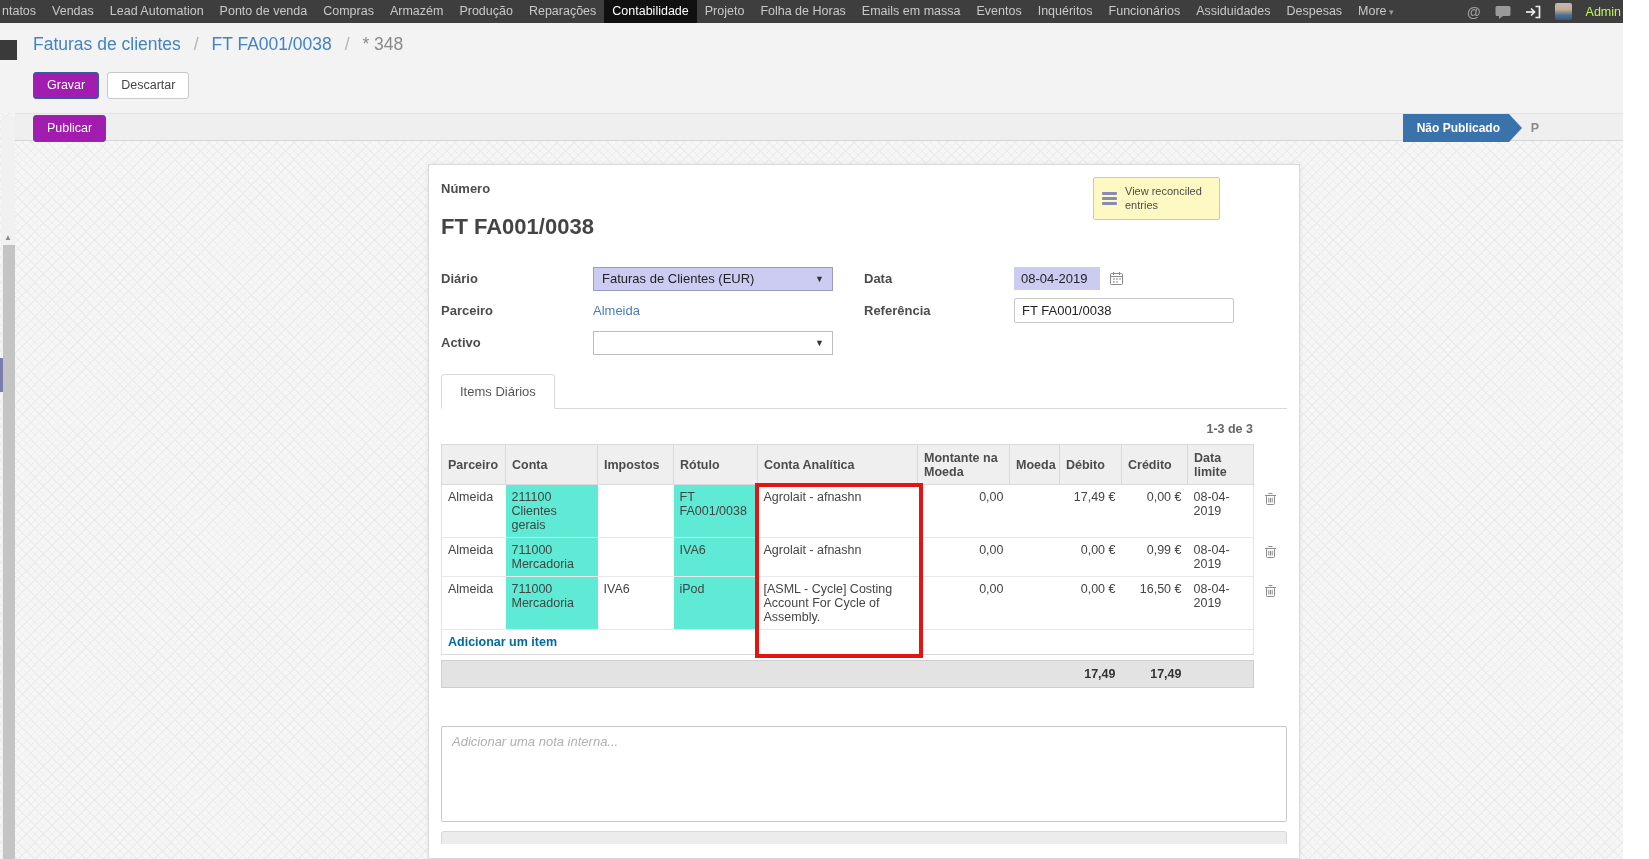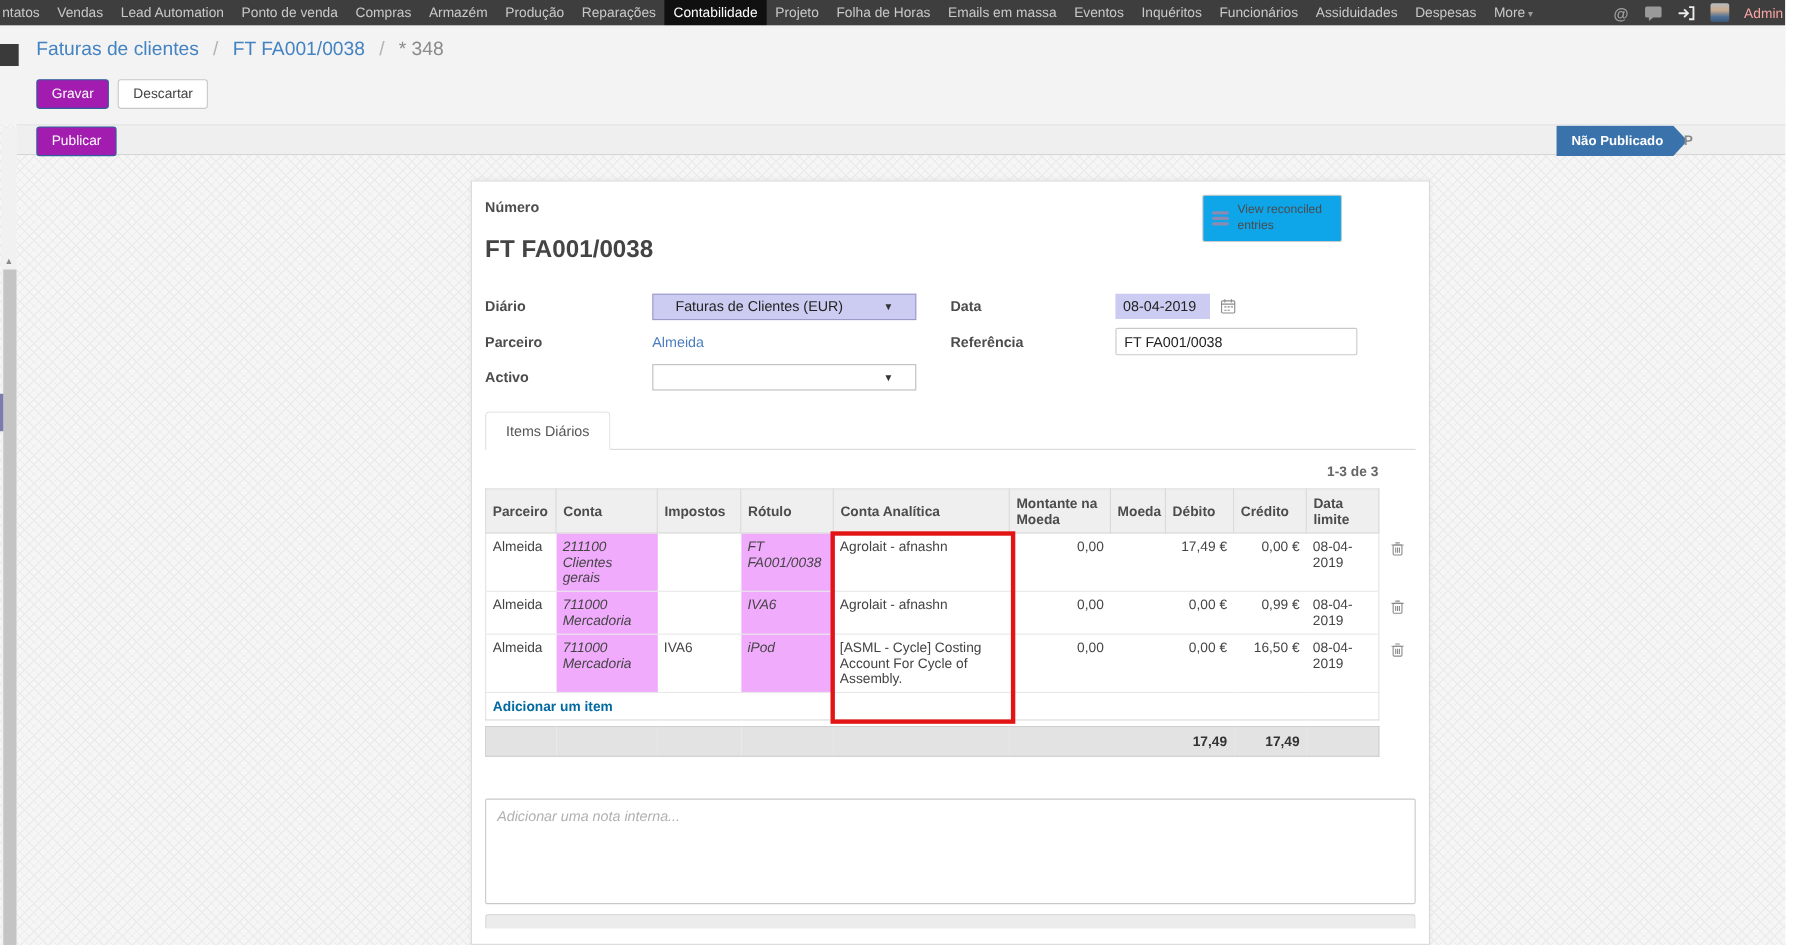--- a/index.html
+++ b/index.html
@@ -15,80 +15,80 @@
   .topnav{position:absolute;left:0;top:0;width:100%;height:23px;background:#3e3e3e;display:flex;align-items:center;overflow:hidden;z-index:30;}
   .nav-items{display:flex;align-items:center;height:100%;}
   .nav-item{color:#c9c9c9;font-size:12.5px;padding:0 8px;line-height:23px;white-space:nowrap;cursor:pointer;height:100%;}
   .nav-item:first-child{padding-left:2px;}
   .nav-item.active{background:#101010;color:#fff;}
   .nav-item .caret{font-size:9px;color:#9a9a9a;}
   .nav-right{margin-left:auto;display:flex;align-items:center;gap:14px;height:100%;padding-right:2px;}
   .nav-ico{display:flex;align-items:center;cursor:pointer;}
   .at-glyph{color:#9f9f9f;font-size:14px;font-weight:bold;}
   .avatar{width:17px;height:17px;border-radius:2px;background:linear-gradient(180deg,#b9bcbf 0%,#c9ab8e 38%,#4e6f96 72%,#3b5878 100%);}
-  .user-name{color:#fca5a5;font-size:12.5px;white-space:nowrap;}
+  .user-name{color:#bef264;font-size:12.5px;white-space:nowrap;}
   
   .header-band{position:absolute;left:0;top:23px;width:100%;height:90px;background:#f3f3f3;z-index:5;}
   .breadcrumb{position:absolute;left:33px;top:11px;font-size:17.5px;white-space:nowrap;}
   .bc-link{color:#4383c2;cursor:pointer;}
   .bc-sep{color:#b3b3b3;margin:0 8px;}
   .bc-cur{color:#8a8a8a;}
   .btn-row{position:absolute;left:33px;top:49px;display:flex;gap:8px;}
   .btn{font-size:12.5px;padding:5px 13px;border-radius:3px;border:1px solid;cursor:pointer;line-height:1.2;}
   .btn-primary{background:#a21caf;border-color:#2e619c;color:#fff;}
   .btn-default{background:#fff;border-color:#c8c8c8;color:#444;}
   
   .publish-band{position:absolute;left:15px;right:0;top:113px;height:28px;background:#efefef;border-top:1px solid #e3e3e3;border-bottom:1px solid #d6d6d6;z-index:6;}
   .publish-btn{position:absolute;left:18px;top:1px;}
-  .ribbon{position:absolute;right:89px;top:0;height:28px;line-height:28px;padding:0 22px 16px 14px;background:#3a72ab;color:#fff;font-weight:bold;font-size:12px;
+  .ribbon{position:absolute;right:101px;top:0;height:28px;line-height:28px;padding:0 22px 16px 14px;background:#3a72ab;color:#fff;font-weight:bold;font-size:12px;
           clip-path:polygon(0 0,calc(100% - 13px) 0,100% 50%,calc(100% - 13px) 100%,0 100%);cursor:pointer;}
   .status-next{position:absolute;right:84px;top:0;line-height:28px;color:#8a8a8a;font-weight:bold;font-size:12.5px;cursor:pointer;}
   
   .vtrack{position:absolute;left:1px;top:116px;width:14px;height:743px;background:#f1f1f1;z-index:7;}
   .varrow{position:absolute;left:3px;top:117px;font-size:8px;color:#8a8a8a;}
   .vthumb{position:absolute;left:2px;top:129px;width:12px;height:724px;background:#c4c4c4;}
   .dark-square{position:absolute;left:0;top:40px;width:17px;height:20px;background:#3a3a3a;z-index:8;}
   .purple-sliver{position:absolute;left:0;top:358px;width:3px;height:34px;background:#7c7bad;z-index:8;}
   
   .sheet{position:absolute;left:428px;top:164px;width:872px;height:695px;background:#fff;border:1px solid #d9d9d9;
          box-shadow:0 0 5px rgba(0,0,0,.07);padding:16px 12px 0;overflow:hidden;z-index:10;}
   .num-label{font-size:13px;font-weight:bold;color:#4c4c4c;margin-bottom:18px;}
   .sheet-title{font-size:22px;font-weight:bold;color:#444;margin-bottom:26px;}
-  .reconcile-btn{position:absolute;left:664px;top:12px;width:127px;background:#0ea5e9;border:1px solid #c8c8c8;border-radius:2px;
+  .reconcile-btn{position:absolute;left:664px;top:12px;width:127px;background:#fef9c3;border:1px solid #c8c8c8;border-radius:2px;
                  display:flex;align-items:center;gap:8px;padding:6px 8px;cursor:pointer;}
   .bars{display:flex;flex-direction:column;gap:2px;}
   .bar{width:15px;height:3px;background:#8a8ab2;border-radius:1px;}
   .reconcile-txt{font-size:11px;color:#4c4c4c;line-height:1.3;}
   
   .form-grid{display:flex;margin-bottom:12px;}
   .fcol{width:50%;}
   .frow{display:flex;align-items:center;margin-bottom:7px;min-height:25px;}
   .flabel{width:152px;font-weight:bold;font-size:13px;color:#4c4c4c;flex:none;}
   .fake-select{width:240px;height:24px;border:1px solid #9b9bc8;background:#ccccf2;display:flex;align-items:center;
-               padding:0 20px;font-size:13px;color:#222;cursor:pointer;}
+               padding:0 8px;font-size:13px;color:#222;cursor:pointer;}
   .fake-select .sel-caret{margin-left:auto;font-size:9px;color:#333;}
   .fake-select.empty{background:#fff;border-color:#bdbdbd;}
   .date-box{width:86px;height:23px;background:#ccccf2;display:flex;align-items:center;padding:0 7px;font-size:13px;color:#222;cursor:text;}
   .cal-ico{margin-left:9px;display:flex;align-items:center;cursor:pointer;}
   .text-input{width:220px;height:25px;border:1px solid #c9c9c9;border-radius:2px;padding:0 7px;font-size:13px;color:#222;font-family:inherit;}
   .plink{color:#4a7dbe;font-size:13px;cursor:pointer;}
   
   .tabbar{border-bottom:1px solid #d9d9d9;margin-top:2px;}
   .tab{display:inline-block;border:1px solid #d9d9d9;border-bottom:1px solid #fff;margin-bottom:-1px;border-radius:4px 4px 0 0;
        padding:9px 18px;font-size:13px;color:#555;background:#fff;cursor:pointer;}
   .pager{width:812px;text-align:right;font-size:12.5px;color:#666;margin:13px 0 8px;font-weight:bold;}
   
   table.jitems{border-collapse:collapse;table-layout:fixed;width:846px;font-size:12.5px;color:#444;}
   .jitems th{background:#efefef;border:1px solid #d9d9d9;font-weight:bold;color:#4c4c4c;text-align:left;padding:5px 6px;vertical-align:middle;height:40px;}
   .jitems th.col-trash{background:transparent;border:none;}
   .jitems td{padding:5px 6px;vertical-align:top;border-top:1px solid #e8e8e8;cursor:pointer;}
   .jitems tbody td:first-child{border-left:1px solid #e3e3e3;}
   .jitems td.c-data_limite{border-right:1px solid #e3e3e3;}
   .jitems td.col-trash{border:none;background:transparent;text-align:center;padding-top:7px;cursor:pointer;}
-  .lav{background:#f0abfc;font-style:italic;}
+  .lav{background:#5eead4;}
   .num{text-align:right;margin-top:41px;}
   .add-cell{border-left:1px solid #e3e3e3;border-right:1px solid #e3e3e3;border-top:1px solid #e8e8e8;border-bottom:1px solid #d9d9d9;padding:7px 6px;}
   .add-link{color:#0369a1;font-weight:bold;font-size:12.5px;cursor:pointer;}
   tr.spacer td{border:none !important;height:6px;padding:0;background:transparent;cursor:default;}
   tr.totals td{background:#e3e3e3;border-top:1px solid #cfcfcf;border-bottom:1px solid #cfcfcf;font-weight:bold;color:#333;padding:6px;cursor:default;}
   tr.totals td:first-child{border-left:1px solid #cfcfcf;}
   tr.totals td.c-data_limite{border-right:1px solid #cfcfcf;}
   tr.totals td.col-trash{background:transparent;border:none;}
   
   .note{display:block;margin-top:38px;width:846px;height:96px;border:1px solid #c9c9c9;border-radius:2px;padding:7px 10px;

